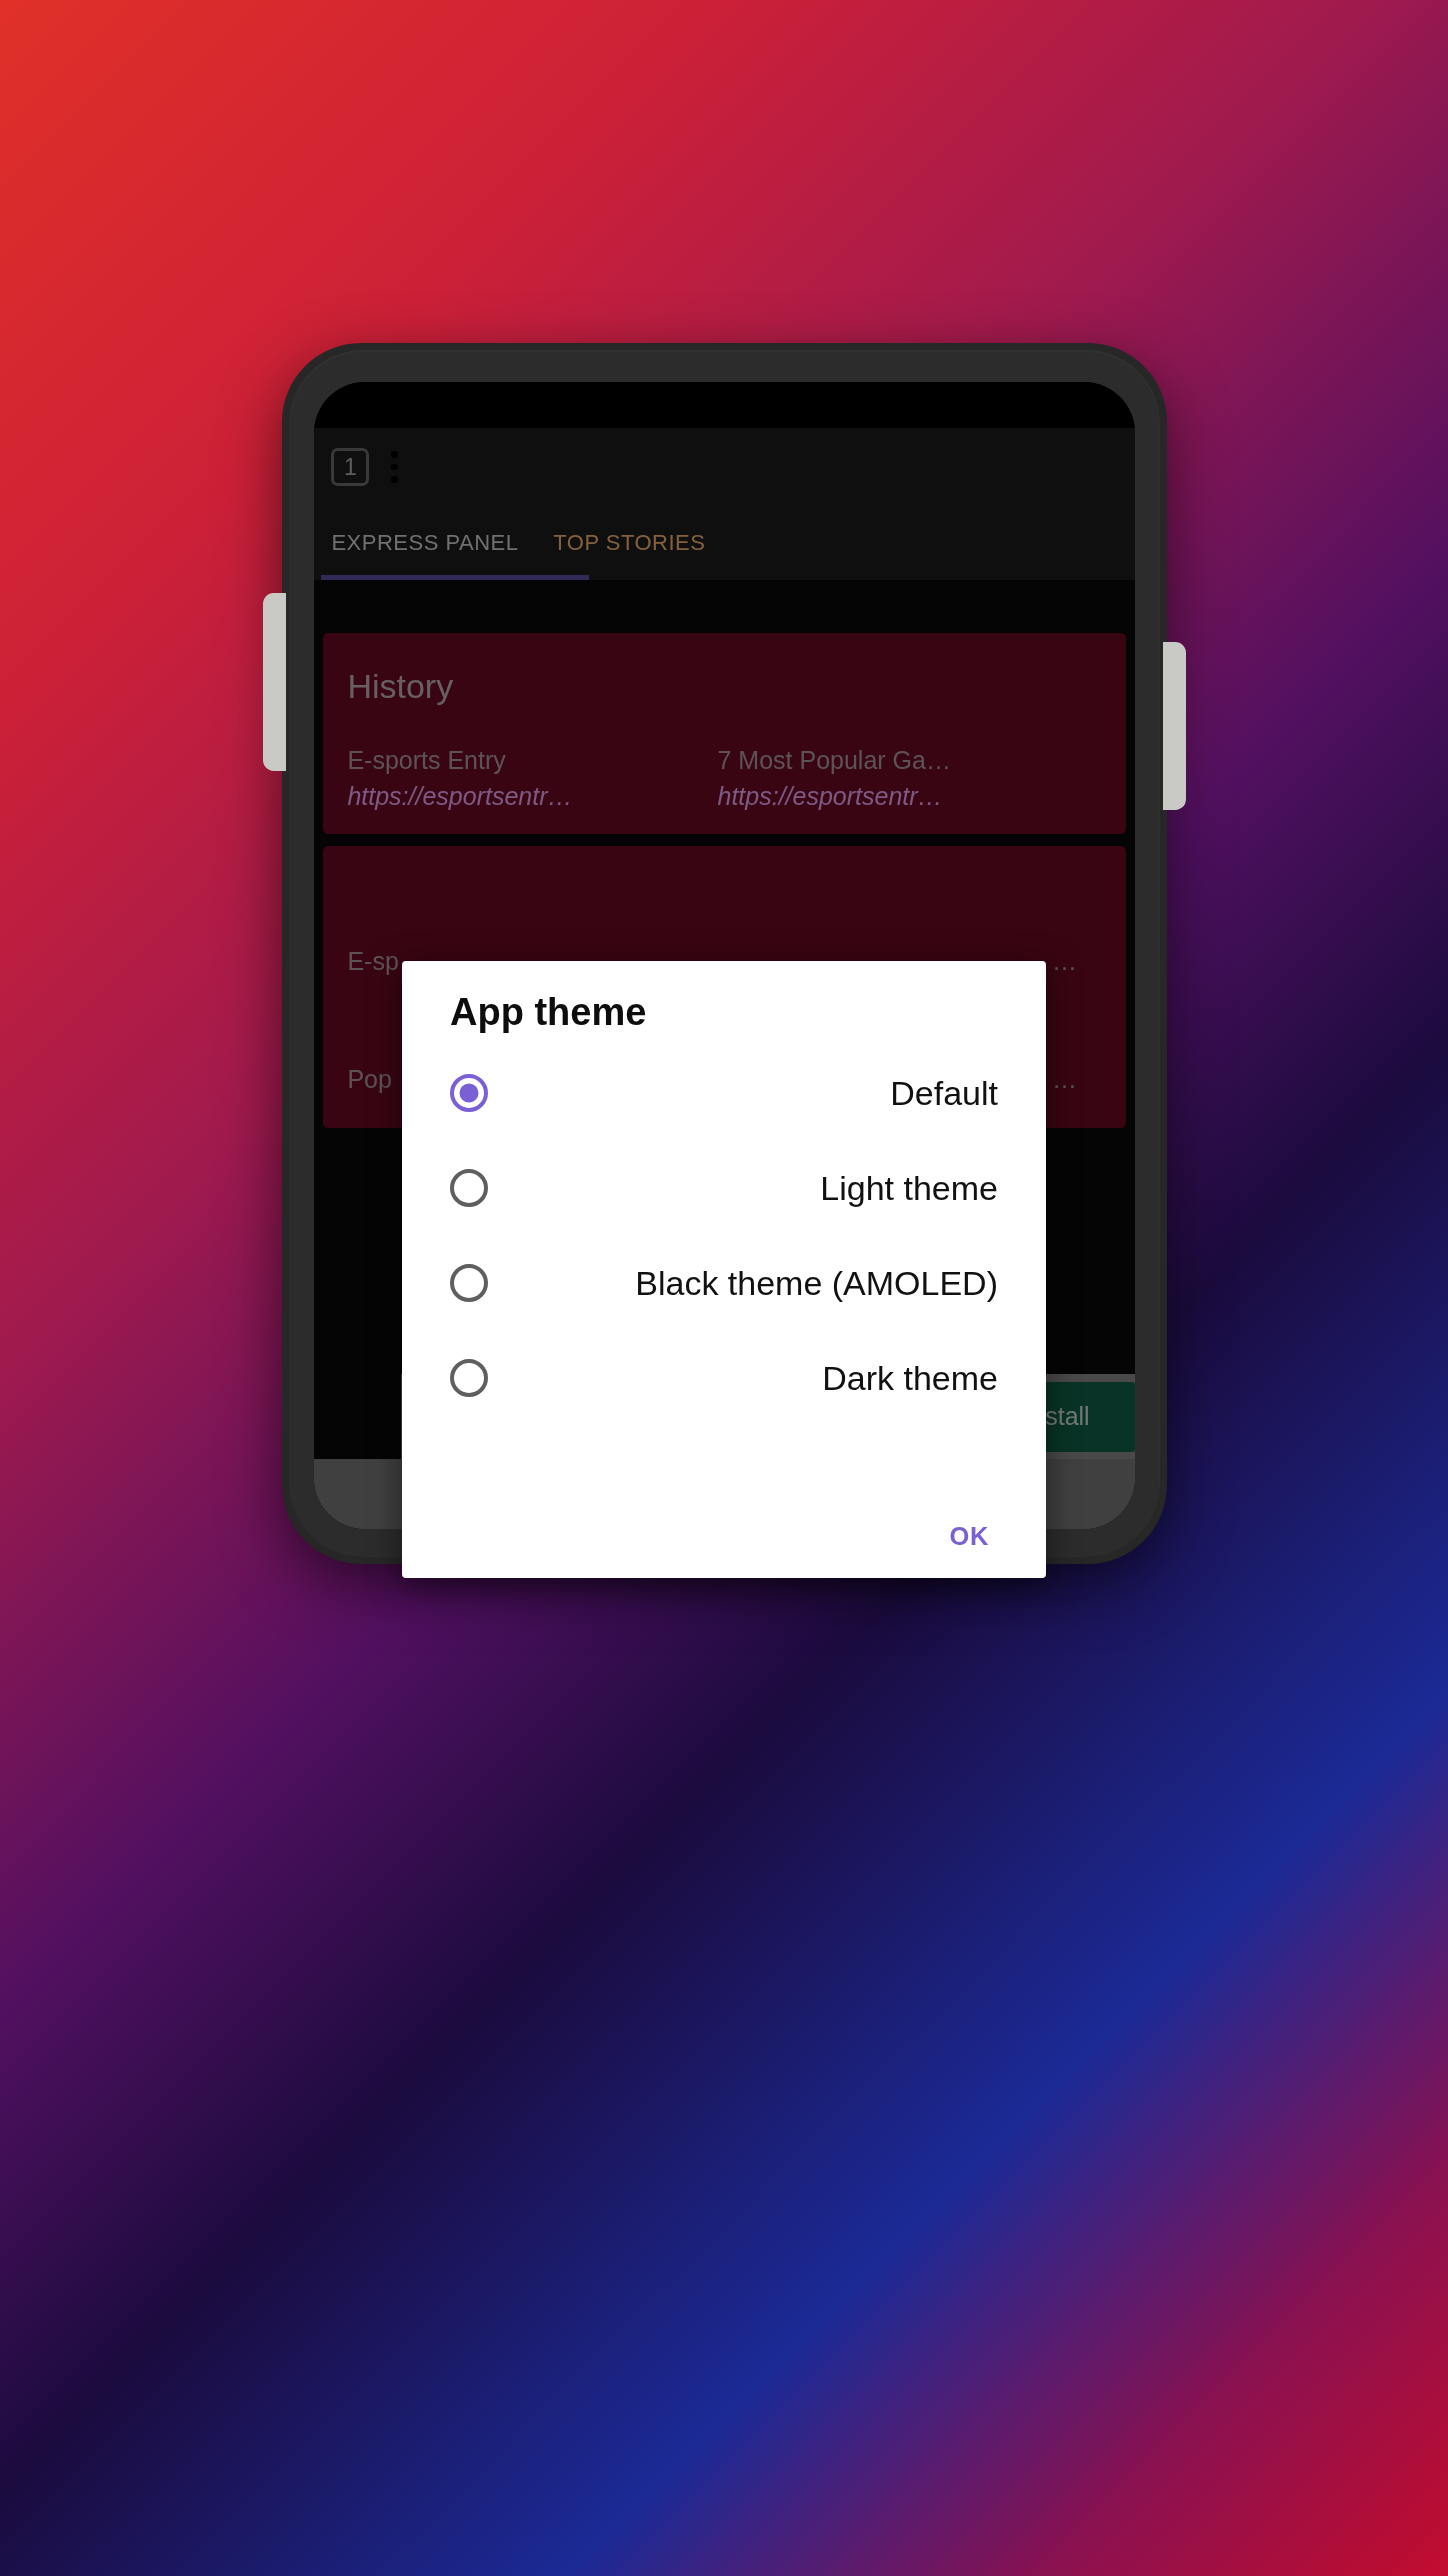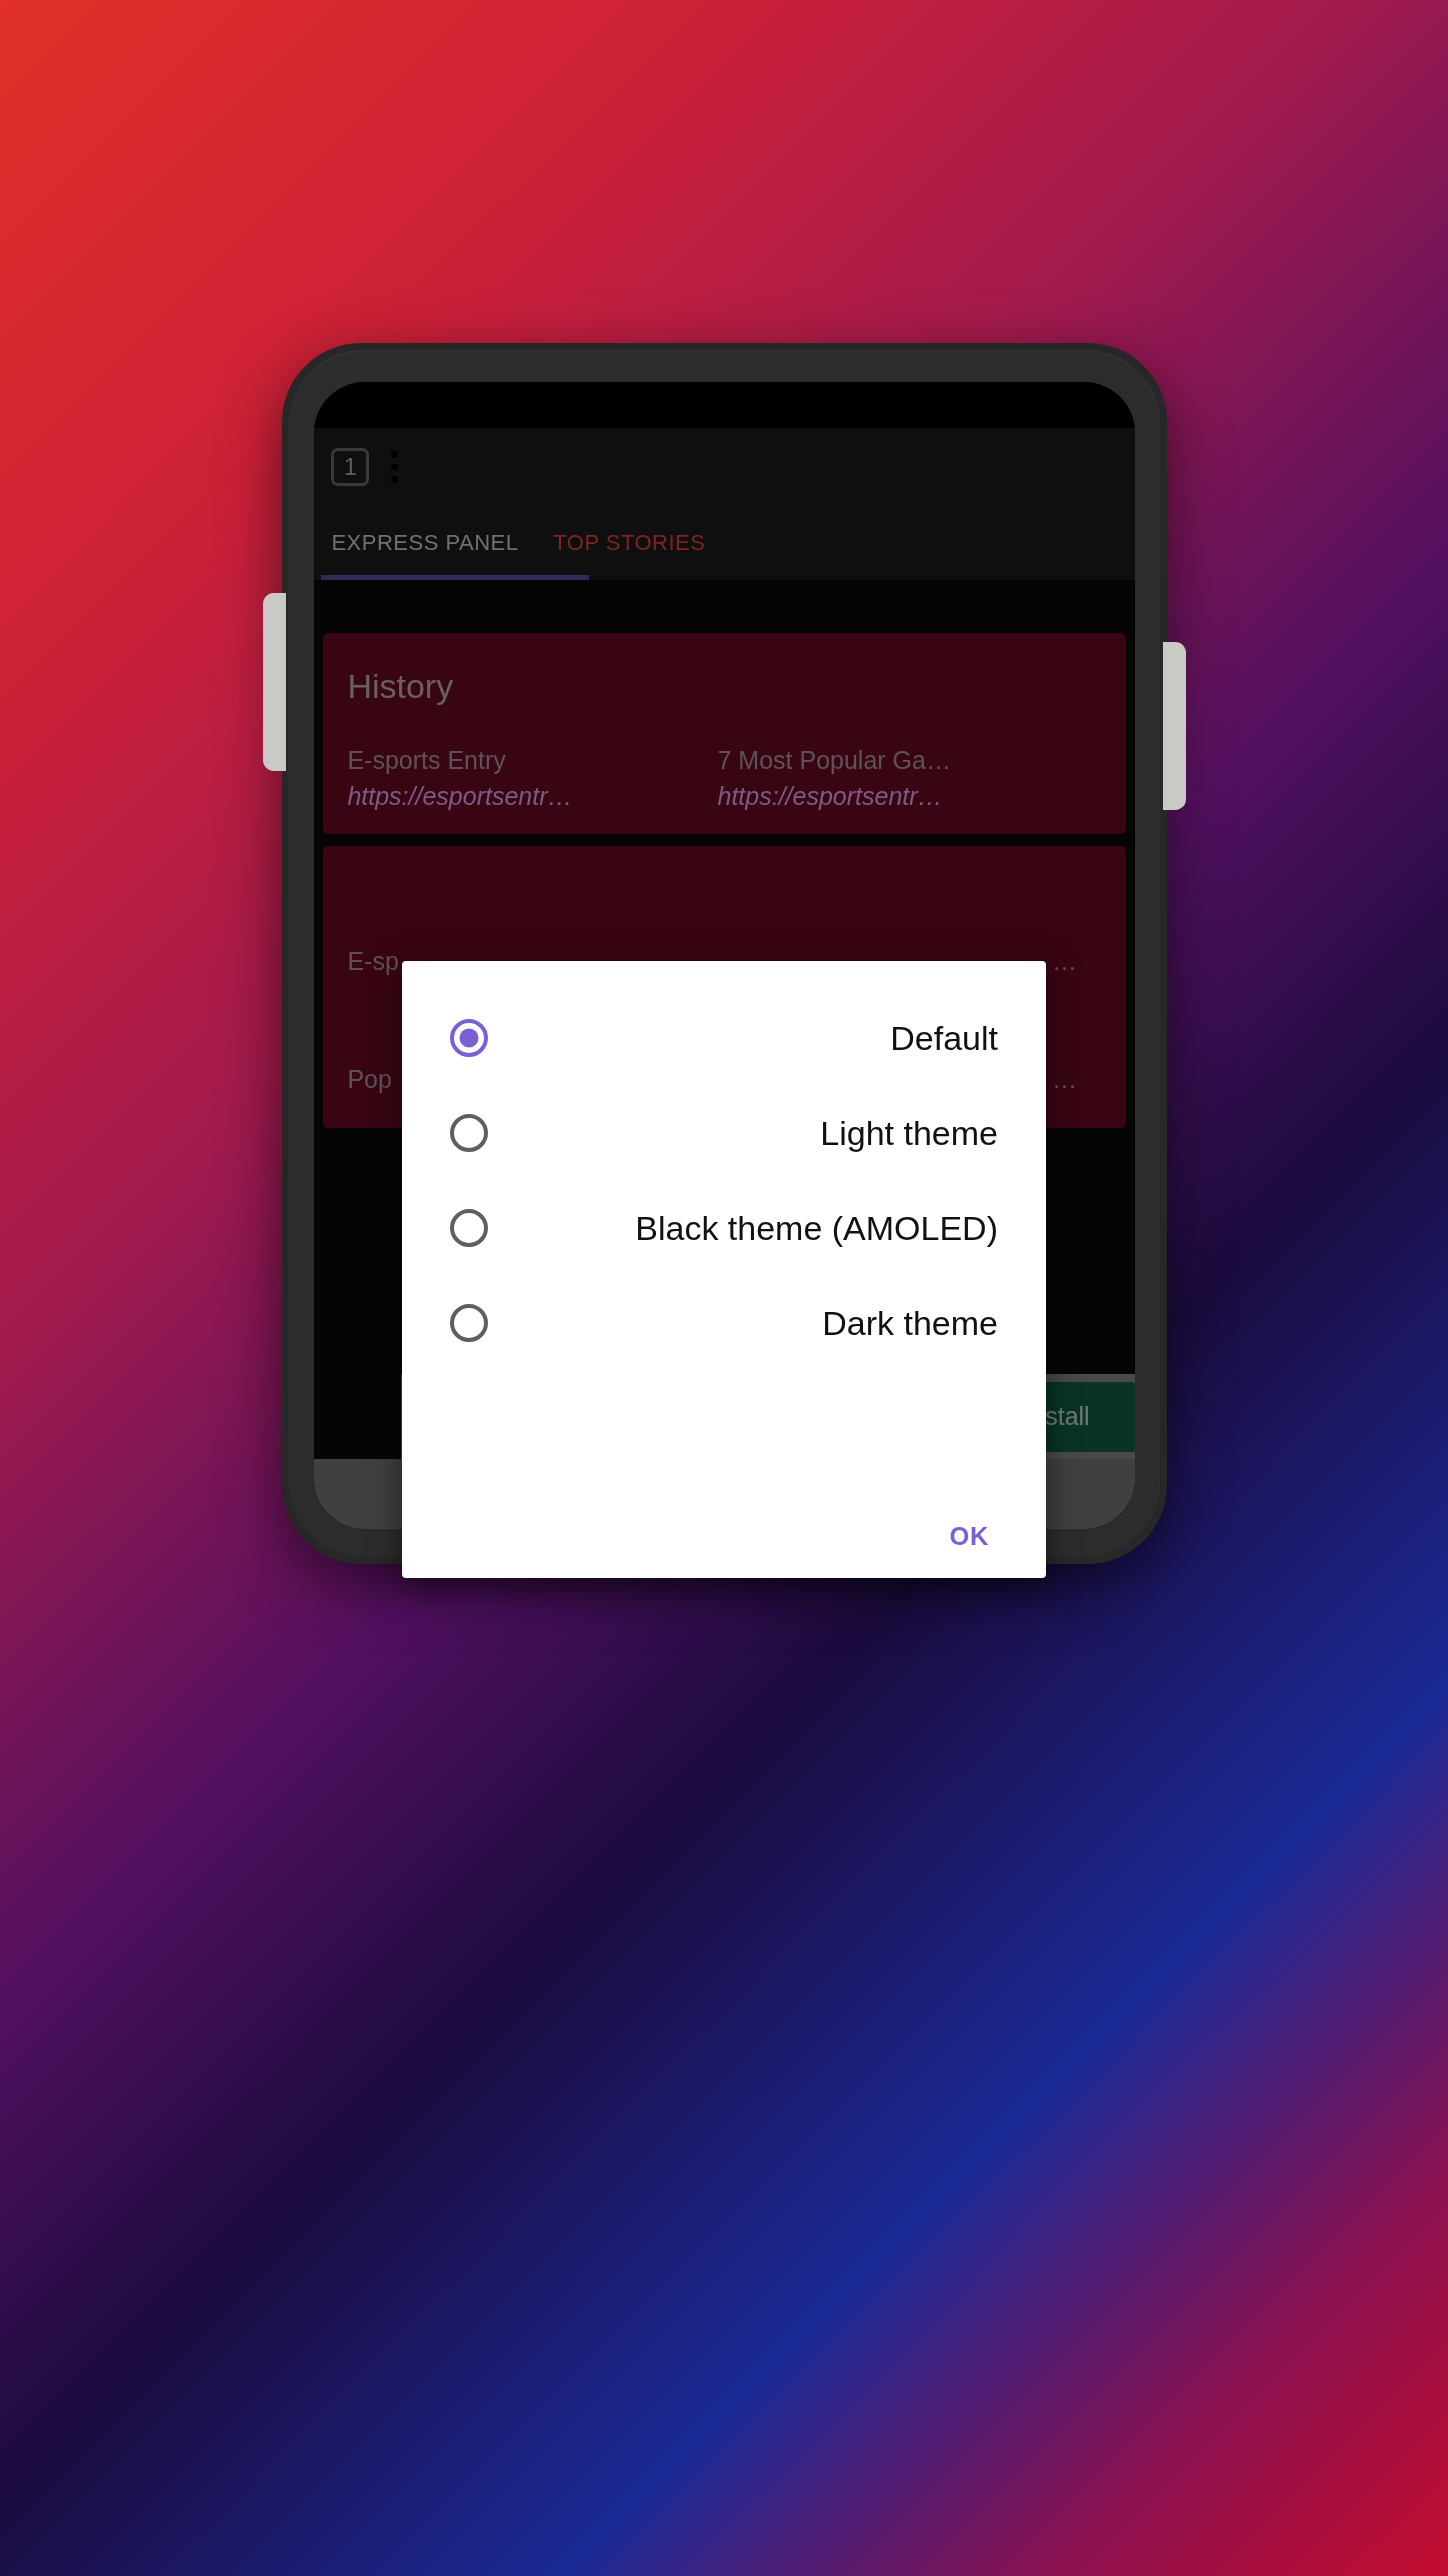--- a/index.html
+++ b/index.html
@@ -168,21 +168,21 @@
   }
   .tab {
     font-size: 22px;
     letter-spacing: 0.5px;
     padding: 0 17.4px;
     height: 100%;
     display: flex;
     align-items: center;
   }
   .tab.active { color: #d6d6d6; }
-  .tab.inactive { color: #ef4444; }
+  .tab.inactive { color: #fdba74; }
   #tab-indicator {
     position: absolute;
     left: 6.7px;
     bottom: 0;
     width: 268px;
     height: 4.7px;
     background: #5b52a8;
   }
 
   
@@ -523,20 +523,21 @@
             <i></i>
           </div>
         </div>
 
         <div id="scrim"></div>
       </div>
     </div>
   </div>
 
   <div id="dialog">
+    <div id="dialog-title">App theme</div>
 
     <div class="radio-row">
       <span class="radio-mark checked"></span>
       <span class="radio-label">Default</span>
     </div>
 
     <div class="radio-row">
       <span class="radio-mark"></span>
       <span class="radio-label">Light theme</span>
     </div>

